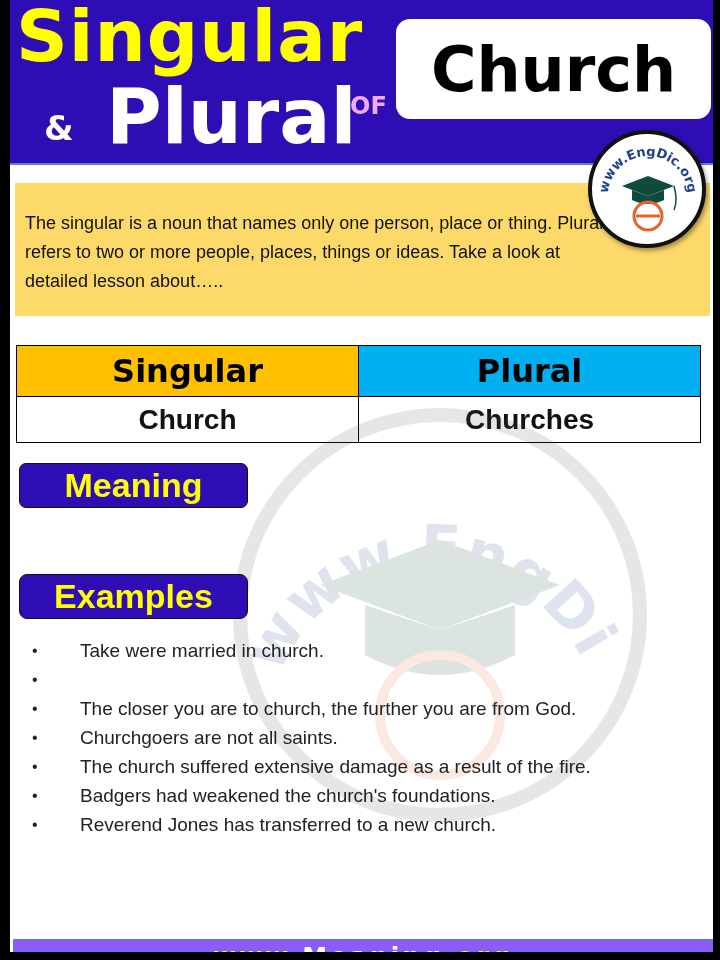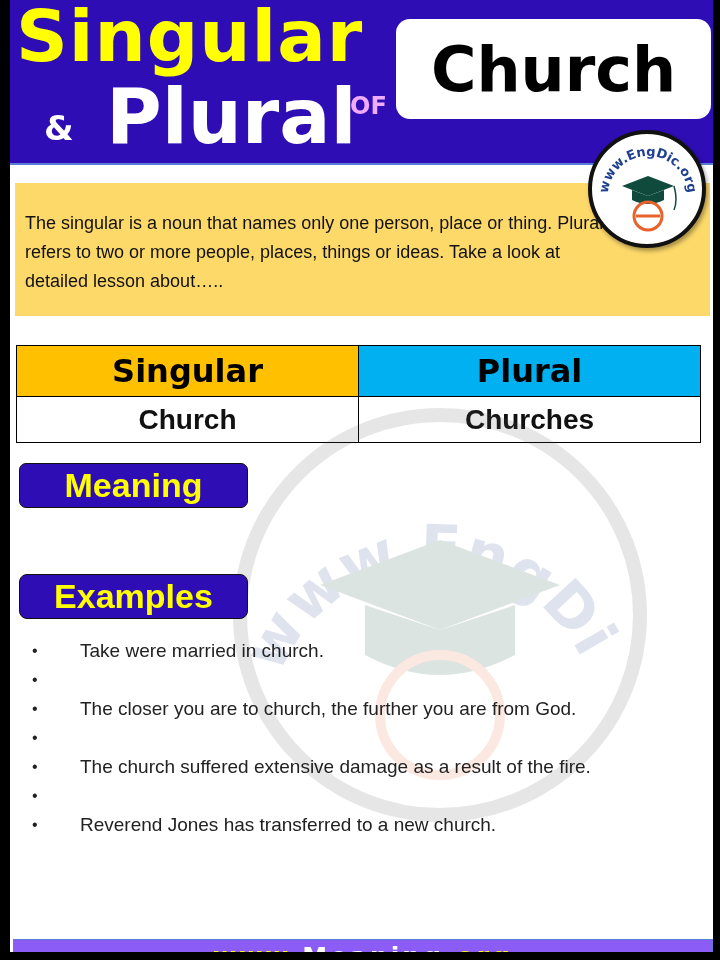--- a/index.html
+++ b/index.html
@@ -210,27 +210,29 @@
       </li>
     <li>
         <span class="bullet">•</span>
       </li>
     <li>
         <span class="bullet">•</span>
         <span>The closer you are to church, the further you are from God.</span>
       </li>
     <li>
         <span class="bullet">•</span>
+        <span>Churchgoers are not all saints.</span>
       </li>
     <li>
         <span class="bullet">•</span>
         <span>The church suffered extensive damage as a result of the fire.</span>
       </li>
     <li>
         <span class="bullet">•</span>
+        <span>Badgers had weakened the church's foundations.</span>
       </li>
     <li>
         <span class="bullet">•</span>
         <span>Reverend Jones has transferred to a new church.</span>
       </li>
   </ul>
 
   <div class="footer">
     <span class="www">www.</span>
     <span class="brand">Meaning</span>

